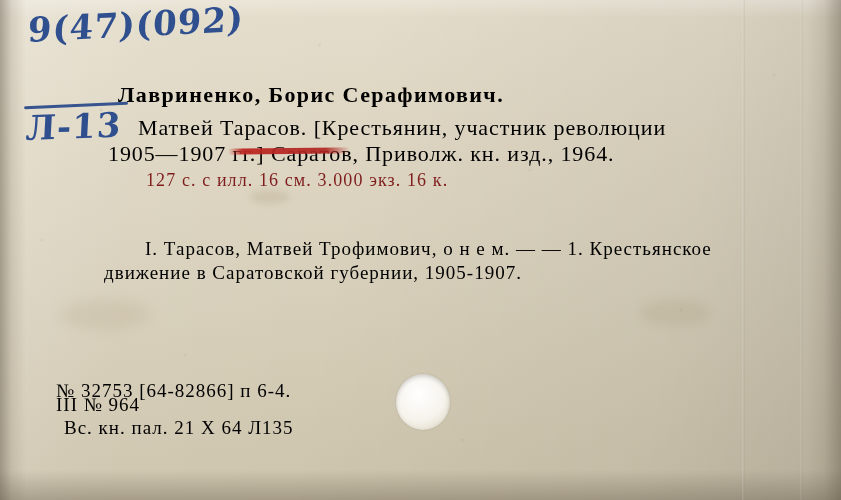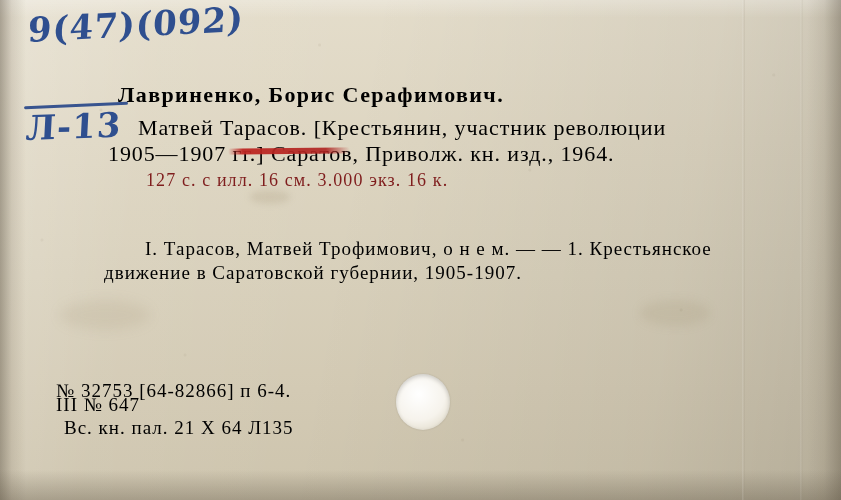--- a/index.html
+++ b/index.html
@@ -223,20 +223,20 @@
 
     <div class="tw" id="line-phys">127 с. с илл.    16 см.    3.000 экз. 16 к.</div>
 
     <div class="tw" id="line-trace-1">I. Тарасов, Матвей Трофимович, о н е м. — — 1. Крестьянское</div>
 
     <div class="tw" id="line-trace-2">движение в Саратовской губернии, 1905-1907.</div>
 
 
     <div class="tw" id="line-acc-1">№ 32753 [64-82866]  п 6-4.</div>
 
-    <div class="tw" id="line-acc-2">III № 647</div>
+    <div class="tw" id="line-acc-2">III № 964</div>
 
     <div class="tw" id="line-acc-3">Вс. кн. пал. 21 X 64     Л135</div>
 
     <div id="punch-hole"></div>
 
   </div>
 </div>
 
 </body></html>

